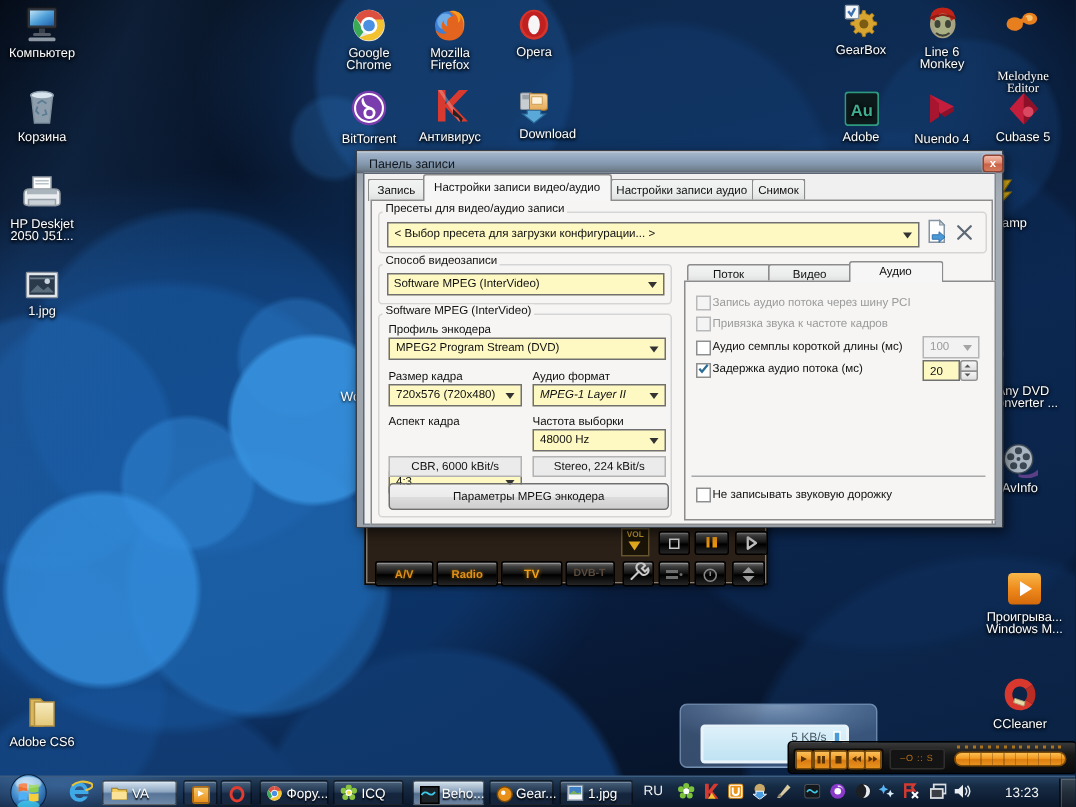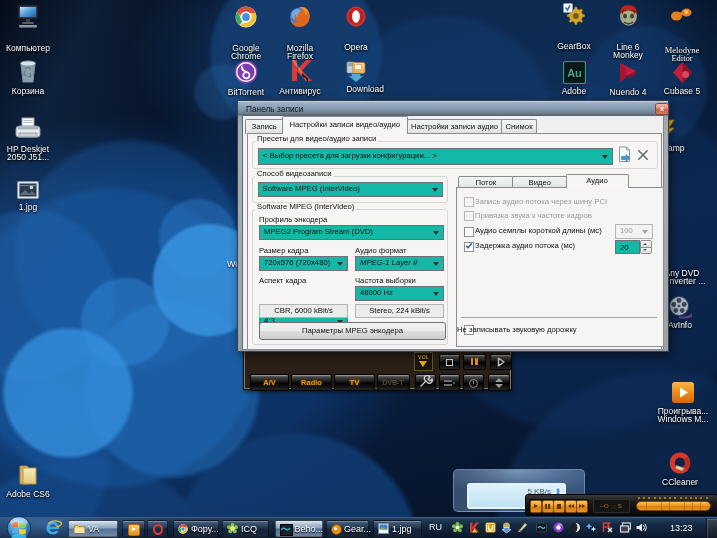--- a/index.html
+++ b/index.html
@@ -25,41 +25,41 @@
  radial-gradient(circle 110px at 445px 125px, rgba(20,66,124,0.35) 0 105px, rgba(20,66,124,0) 113px),
  radial-gradient(circle 62px at 645px 88px, rgba(22,70,128,0.3) 0 59px, rgba(22,70,128,0) 64px),
  radial-gradient(circle 86px at 296px 53px, rgba(26,80,142,0.45) 0 83px, rgba(26,80,142,0) 88px),
  radial-gradient(ellipse 300px 150px at 430px 55px, rgba(20,64,120,0.5) 0 70%, rgba(20,64,120,0) 100%),
  radial-gradient(circle 175px at 585px 260px, rgba(13,48,96,0.4) 0 169px, rgba(13,48,96,0) 177px),
  radial-gradient(ellipse 285px 215px at 135px 330px, rgba(15,68,134,0.55) 0 68%, rgba(15,68,134,0) 100%),
  linear-gradient(165deg,#050c18 0%, #081a36 36%, #0b2348 52%, #081a38 74%, #06101f 100%);
 }
 
 .dico{position:absolute;z-index:1;text-align:center;color:#fff;font-size:8.5px;line-height:8.4px;text-shadow:0 1px 2px #000,0 0 3px #000;}
-.dico .lb{margin-top:16px;}
+.dico .lb{margin-top:3px;}
 
 #dlg{z-index:10;left:237px;top:100px;width:430px;height:250px;background:#f0f0f0;border:1px solid #383f49;border-radius:1px;
 box-shadow:2px 3px 8px rgba(0,0,0,0.55);}
 #dlgframe{left:0;top:0;right:0;bottom:0;position:absolute;
 background:linear-gradient(to bottom,#d8dfe6 0,#a4b5c9 1px,#94a9c0 4px,#8499b0 8px,#71818f 12px,#5d6877 14px,#9aa3ad 15px,#a6adb5 30px,#9aa1a9 100%);}
 #dlgclient{position:absolute;left:4px;top:14px;width:420px;height:233px;background:#f0f0f0;border:1px solid #5c6776;border-right-color:#7d8894;border-bottom-color:#7d8894;}
 #dlgtitle{position:absolute;left:8px;top:2.5px;font-size:8.3px;color:#10161d;}
 #dlgclose{position:absolute;left:417px;top:2px;width:12px;height:10px;border-radius:2.5px;border:1px solid #8e4234;
 background:linear-gradient(to bottom,#f2bcab 0,#dd8a72 45%,#cb6247 55%,#d37a5e 100%);
 color:#fff;font-size:7.5px;line-height:9px;text-align:center;font-weight:bold;box-shadow:0 0 1px rgba(255,255,255,0.5);}
 
 .tab{position:absolute;font-size:7.7px;color:#111;text-align:center;white-space:nowrap;overflow:hidden;
 background:linear-gradient(to bottom,#f2f3f3 0,#ebecec 60%,#dcdddd 100%);
 border:1px solid #8c8c8c;border-bottom:none;border-radius:2px 2px 0 0;}
 .tab.active{background:#f6f6f6;z-index:3;}
 .page{position:absolute;background:#f5f5f5;border:1px solid #8c8c8c;}
 .grp{position:absolute;border:1px solid #d5d5d5;border-radius:3px;}
 .grplb{position:absolute;font-size:7.7px;line-height:8px;color:#111;background:#f5f5f5;padding:0 2px;}
 .lbl{position:absolute;font-size:7.7px;color:#111;white-space:nowrap;}
-.combo{position:absolute;background:#14b8a6;border:1px solid #707070;font-size:7.7px;color:#111;white-space:nowrap;overflow:hidden;}
+.combo{position:absolute;background:#fef9c3;border:1px solid #707070;font-size:7.7px;color:#111;white-space:nowrap;overflow:hidden;}
 .combo .tx{position:absolute;left:4px;top:2px;}
 .combo .ar{position:absolute;right:4px;top:50%;margin-top:-1.5px;width:0;height:0;border-left:3.5px solid transparent;border-right:3.5px solid transparent;border-top:4px solid #333;}
 .static{position:absolute;background:#ebebeb;border:1px solid #b3b3b3;font-size:7.7px;color:#111;text-align:center;}
 .btn{position:absolute;background:linear-gradient(to bottom,#f2f2f2 0,#ebebeb 50%,#dddddd 50%,#cfcfcf 100%);border:1px solid #707070;border-radius:3px;font-size:7.7px;color:#111;text-align:center;}
 .cb{position:absolute;width:8px;height:8px;background:#fff;border:1px solid #8e8e8e;}
 .cb svg{position:absolute;left:-0.5px;top:-0.5px;display:block;}
 .cbrow{position:absolute;font-size:7.7px;color:#111;white-space:nowrap;}
 .dis{color:#9b9b9b;}
 
 #tv{z-index:5;left:243px;top:344px;width:267px;height:44px;background:#2a2017;border:1px solid #0c0905;
@@ -458,21 +458,21 @@
       <span class="tx" style="top:1.5px;left:4px;">20</span>
     </div>
   <div class="abs" style="left:401.5px;top:139px;width:12px;height:14px;">
     <div style="position:absolute;left:0;top:0;width:10px;height:5.5px;border:1px solid #909090;border-radius:2px 2px 0 0;background:linear-gradient(#f6f6f6,#dedede);"></div>
     <div style="position:absolute;left:0;top:6.5px;width:10px;height:5.5px;border:1px solid #909090;border-radius:0 0 2px 2px;background:linear-gradient(#f6f6f6,#dedede);"></div>
     <div style="position:absolute;left:3.2px;top:2.5px;width:0;height:0;border-left:2px solid transparent;border-right:2px solid transparent;border-bottom:2.6px solid #555;"></div>
     <div style="position:absolute;left:3.2px;top:9px;width:0;height:0;border-left:2px solid transparent;border-right:2px solid transparent;border-top:2.6px solid #555;"></div>
   </div>
   <div class="abs" style="left:223px;top:215.5px;width:196px;height:1px;background:#a8a8a8;"></div>
   <div class="cb" style="left:226px;top:224px;"></div>
-  <div class="cbrow" style="left:219px;top:223.5px;">Не записывать звуковую дорожку</div>
+  <div class="cbrow" style="left:237px;top:223.5px;">Не записывать звуковую дорожку</div>
 </div>
 
 <div id="gadget" class="abs">
   <div id="lcdbox">
     <span style="position:absolute;right:13px;top:3px;line-height:8px;">5 KB/s</span>
     <svg style="position:absolute;right:0px;top:2px;" width="12" height="14" viewBox="0 0 12 14">
         <path d="M4 1 h4 v6 h3 l-5 6 l-5 -6 h3 z" fill="#4a9ad8" stroke="#fff" stroke-width="1"></path>
       </svg>
   </div>
 </div>

